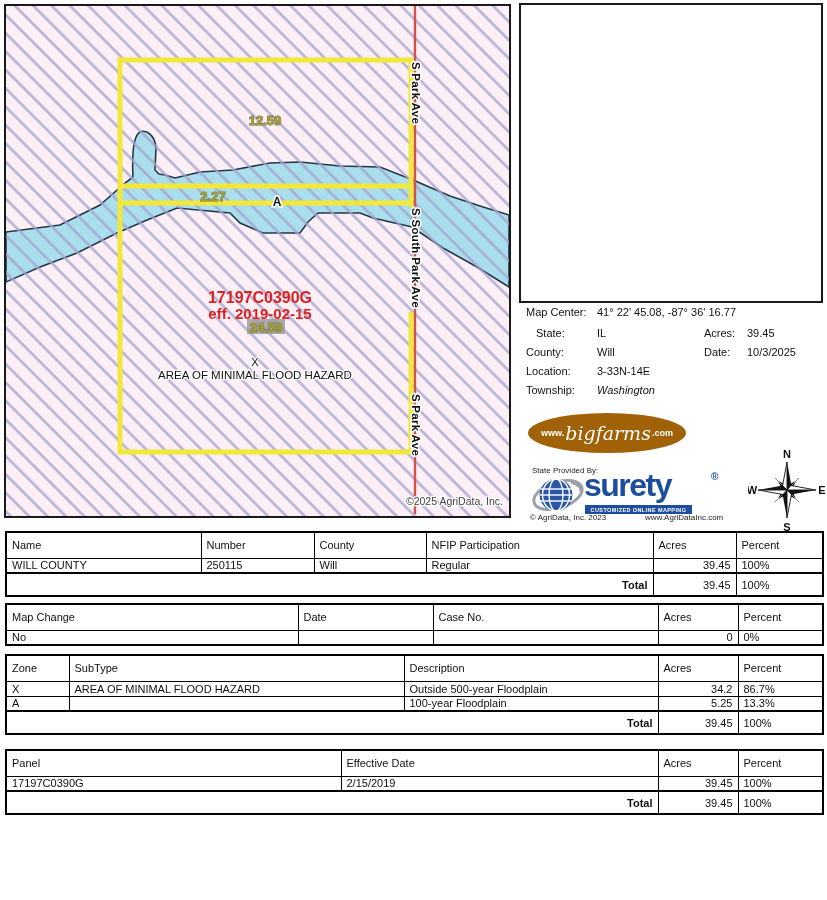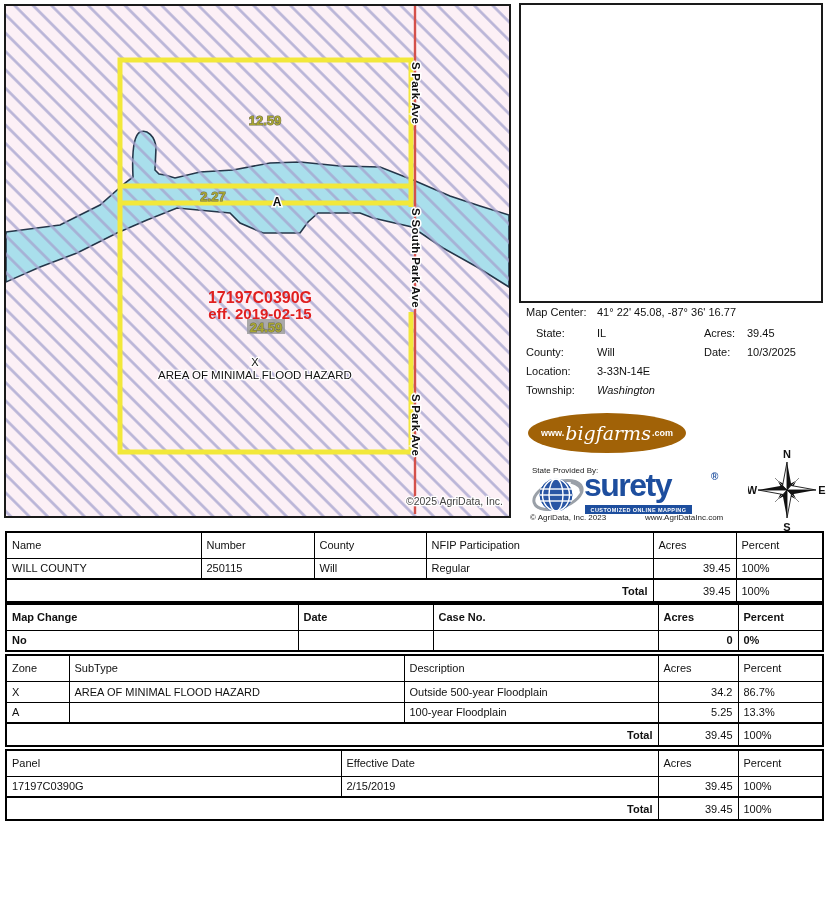--- a/index.html
+++ b/index.html
@@ -16,21 +16,21 @@
   .bigfarms .script{font-family:"DejaVu Serif",serif;font-style:italic;font-size:19px;margin:0 1px;}
   .provided{left:532px;top:466px;font-size:8px;color:#222;}
   .surety-name{left:584px;top:469px;font-size:32px;font-weight:700;color:#1d4e9e;letter-spacing:-1.5px;line-height:1;}
   .surety-reg{left:711px;top:471px;font-size:10px;color:#1d4e9e;font-weight:700;}
   .surety-tag{left:585px;top:505px;width:107px;height:9px;background:#1d4e9e;color:#fff;font-size:5.5px;font-weight:700;letter-spacing:.4px;display:flex;align-items:center;justify-content:center;white-space:nowrap;}
   .agri-small{font-size:8px;color:#222;}
   
   table.rpt{position:absolute;left:5px;border-collapse:collapse;table-layout:fixed;width:817px;font-size:11px;background:#fff;border:2px solid #000;}
   table.rpt td{border:1px solid #000;padding:0 5px;overflow:hidden;white-space:nowrap;}
   table.rpt tr.hdr{height:26px;padding-left:40px;}
-  table.rpt tr.row{height:21px;padding-left:29px;}
+  table.rpt tr.row{height:15px;padding-left:29px;}
   table.rpt tr.tot{height:23px;}
   table.rpt tr.tot td{border-top:2px solid #000;}
   td.num{text-align:right;}
   td.totlbl{font-weight:700;text-align:right;}
   text{font-family:"Liberation Sans",sans-serif;}
 </style>
 </head>
 <body>
 
 <div class="abs map-panel">
@@ -182,21 +182,21 @@
     <td>100%</td>
   </tr>
   <tr class="tot">
     <td colspan="4" class="totlbl">Total</td>
     <td class="num">39.45</td>
     <td>100%</td>
   </tr>
 </tbody>
   </table>
 
-<table class="rpt" style="top:603px;font-weight:bold;">
+<table class="rpt" style="top:603px;">
   <colgroup>
       <col style="width:292px">
       <col style="width:135px">
       <col style="width:225px">
       <col style="width:80px">
       <col style="width:85px">
     </colgroup>
   <tbody>
       <tr class="hdr">
     <td>Map Change</td>

